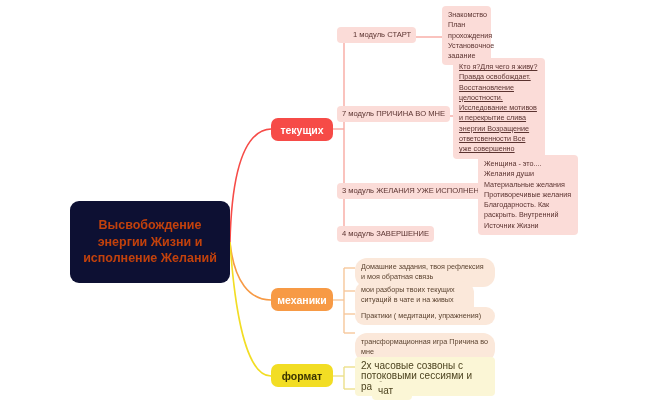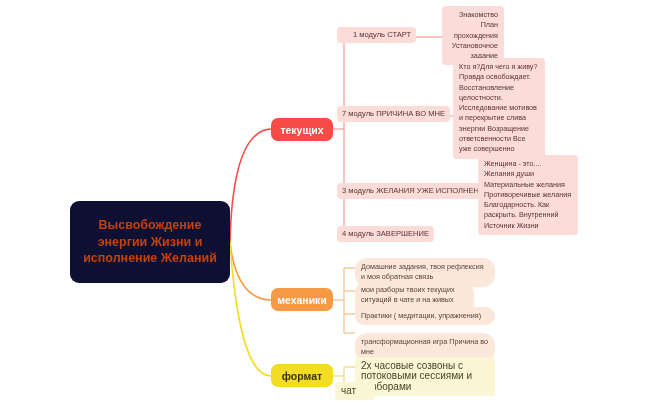--- a/index.html
+++ b/index.html
@@ -90,22 +90,22 @@
 
   
   .detail {
     background: #fbdcd8;
     color: #5b3330;
     border-radius: 4px;
     font-size: 7.2px;
     line-height: 10.3px;
     padding: 4px 6px;
   }
-  .det1 { left: 442px; top: 6px; width: 62px; text-align: right; }
-  .det2 { left: 453px; top: 58px; width: 92px; }
+  .det1 { left: 442px; top: 6px; width: 49px; }
+  .det2 { left: 453px; top: 58px; width: 92px; text-decoration: underline; }
   .det3 { left: 478px; top: 155px; width: 100px; }
 
   
   .mech-item {
     background: #fbe8da;
     color: #5b4330;
     border-radius: 12px;
     font-size: 7.2px;
     line-height: 10.3px;
     padding: 4px 6px;
@@ -118,21 +118,21 @@
   
   .fmt-item {
     background: #fbf6d6;
     color: #4d4420;
     border-radius: 4px;
     font-size: 10px;
     line-height: 10.3px;
     padding: 4px 6px;
   }
   .fmt1 { left: 355px; top: 357px; width: 140px; }
-  .fmt2 { left: 335px; top: 382px; width: 40px; }
+  .fmt2 { left: 372px; top: 382px; width: 40px; }
 </style>
 </head>
 <body>
 
 <div id="canvas">
 
   <svg id="connectors" viewBox="0 0 653 404" xmlns="http://www.w3.org/2000/svg" fill="none">
 
     <path d="M230 242 C 232 160, 248 130, 271 129" stroke="#f64b47" stroke-width="1.6"></path>
 

